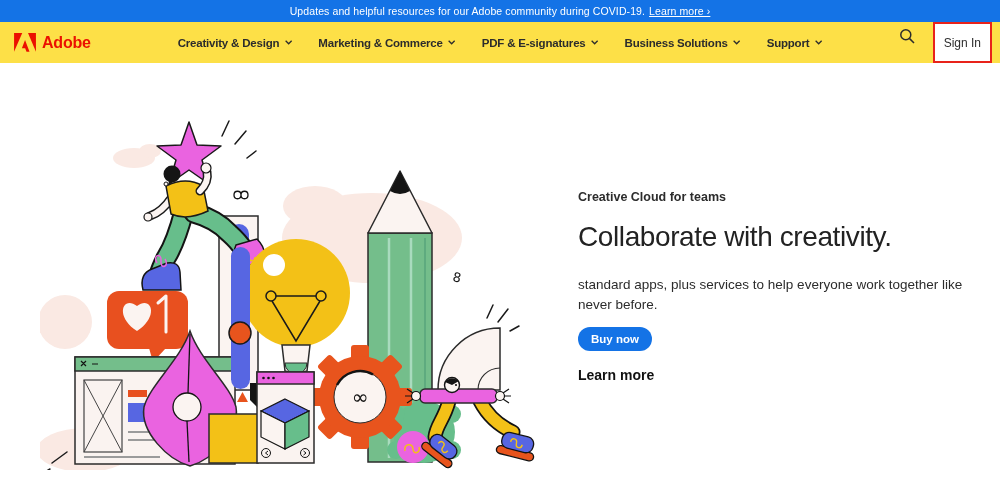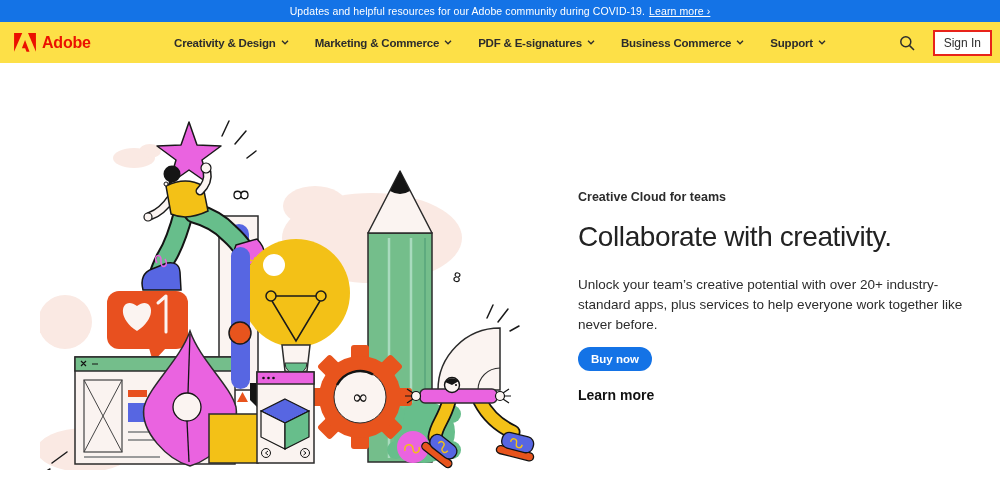--- a/index.html
+++ b/index.html
@@ -13,21 +13,21 @@
   .banner a { color:#fff; text-decoration:underline; cursor:pointer; margin-left:4px; }
 
   
   .nav { position:absolute; top:22px; left:0; right:0; height:41px; background:#fde047; }
   .logo { position:absolute; left:14px; top:0; height:41px; display:flex; align-items:center; gap:6px; cursor:pointer; }
   .logo .brand { color:#EB1000; font-size:16px; font-weight:800; letter-spacing:-.2px; }
   .menu { position:absolute; left:50%; transform:translateX(-50%); top:0; height:41px;
     display:flex; align-items:center; gap:26px; white-space:nowrap;text-align:right; }
   .menu-item { display:flex; align-items:center; gap:5px; font-size:11.5px; font-weight:700;
     letter-spacing:-.2px; color:#2c2c2c; cursor:pointer; }
-  .nav-right { position:absolute; right:8px; top:0; height:41px; display:flex; align-items:center; gap:12px; }
+  .nav-right { position:absolute; right:8px; top:0; height:41px; display:flex; gap:12px; }
   .search-btn { width:28px; height:28px; display:flex; align-items:center; justify-content:center;
     background:none; border:none; cursor:pointer; }
   .signin { font-size:12px; font-weight:400; color:#2c2c2c; background:#fff;
     border:2px solid #E8231A; padding:4px 9px; cursor:pointer;
     font-family:"Liberation Sans", sans-serif; }
 
   
   .hero-copy { position:absolute; left:578px; top:190px; width:400px; }
   .eyebrow { font-size:12.5px; font-weight:700; color:#2c2c2c; }
   .hero-title { font-size:28px; font-weight:400; letter-spacing:-.4px; color:#222; margin-top:17px; }
@@ -74,21 +74,21 @@
             <polyline points="1,0.8 4,3.8 7,0.8" fill="none" stroke="#2c2c2c" stroke-width="1.3"></polyline>
           </svg>
       </div>
       <div class="menu-item">
         <span>PDF &amp; E-signatures</span>
         <svg width="8" height="5" viewBox="0 0 8 5">
             <polyline points="1,0.8 4,3.8 7,0.8" fill="none" stroke="#2c2c2c" stroke-width="1.3"></polyline>
           </svg>
       </div>
       <div class="menu-item">
-        <span>Business Commerce</span>
+        <span>Business Solutions</span>
         <svg width="8" height="5" viewBox="0 0 8 5">
             <polyline points="1,0.8 4,3.8 7,0.8" fill="none" stroke="#2c2c2c" stroke-width="1.3"></polyline>
           </svg>
       </div>
       <div class="menu-item">
         <span>Support</span>
         <svg width="8" height="5" viewBox="0 0 8 5">
             <polyline points="1,0.8 4,3.8 7,0.8" fill="none" stroke="#2c2c2c" stroke-width="1.3"></polyline>
           </svg>
       </div>
@@ -102,21 +102,20 @@
         </svg>
       </button>
       <button class="signin">Sign In</button>
     </div>
   </div>
 
   <div class="hero-copy">
     <div class="eyebrow">Creative Cloud for teams</div>
     <h1 class="hero-title">Collaborate with creativity.</h1>
     <p class="hero-desc">
-      <span>Unlock your team’s creative potential with over 20+ industry-</span>
       <span>standard apps, plus services to help everyone work together like</span>
       <span>never before.</span>
     </p>
     <button class="buy-btn">Buy now</button>
     <div class="learn-more">Learn more</div>
   </div>
 
   <svg class="illus" viewBox="40 95 530 375" role="img" aria-label="Colorful illustration: a person holding a pink star climbing over a like badge and design windows, with a pencil, lightbulb, gears, pen nib, cube window and a second person pushing">
 
     <g fill="#FAE9E3">

